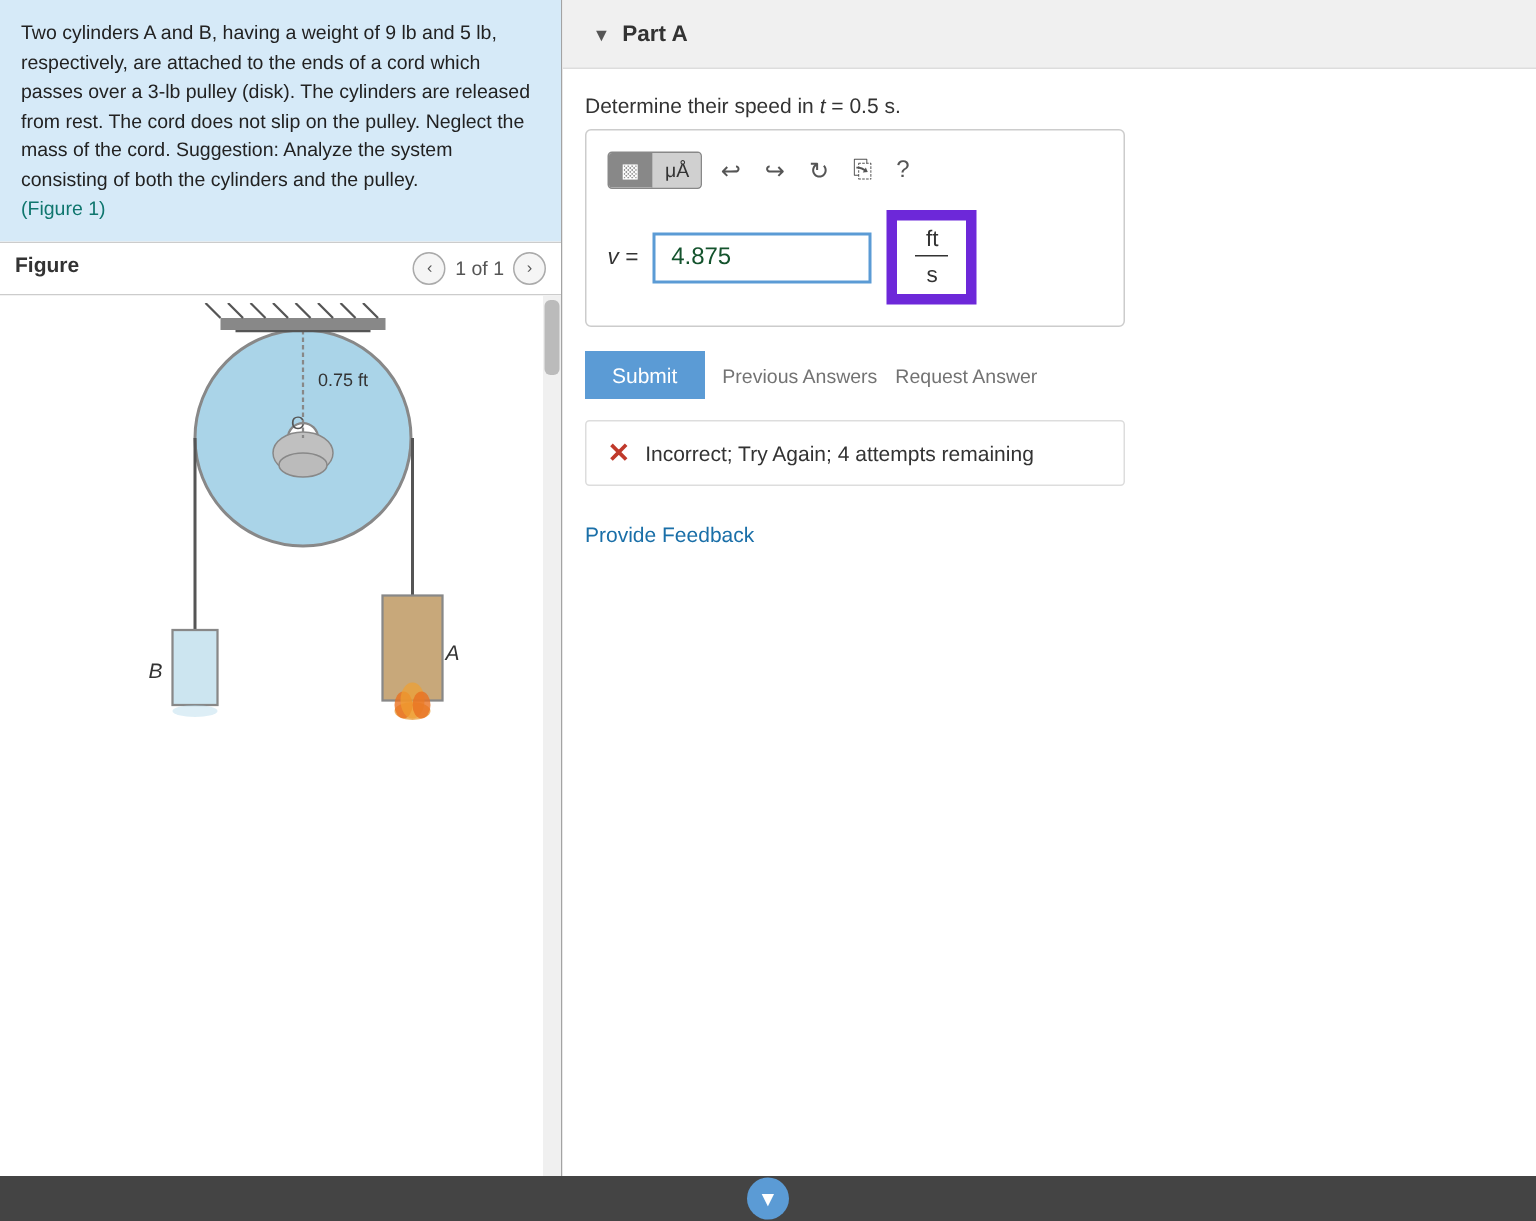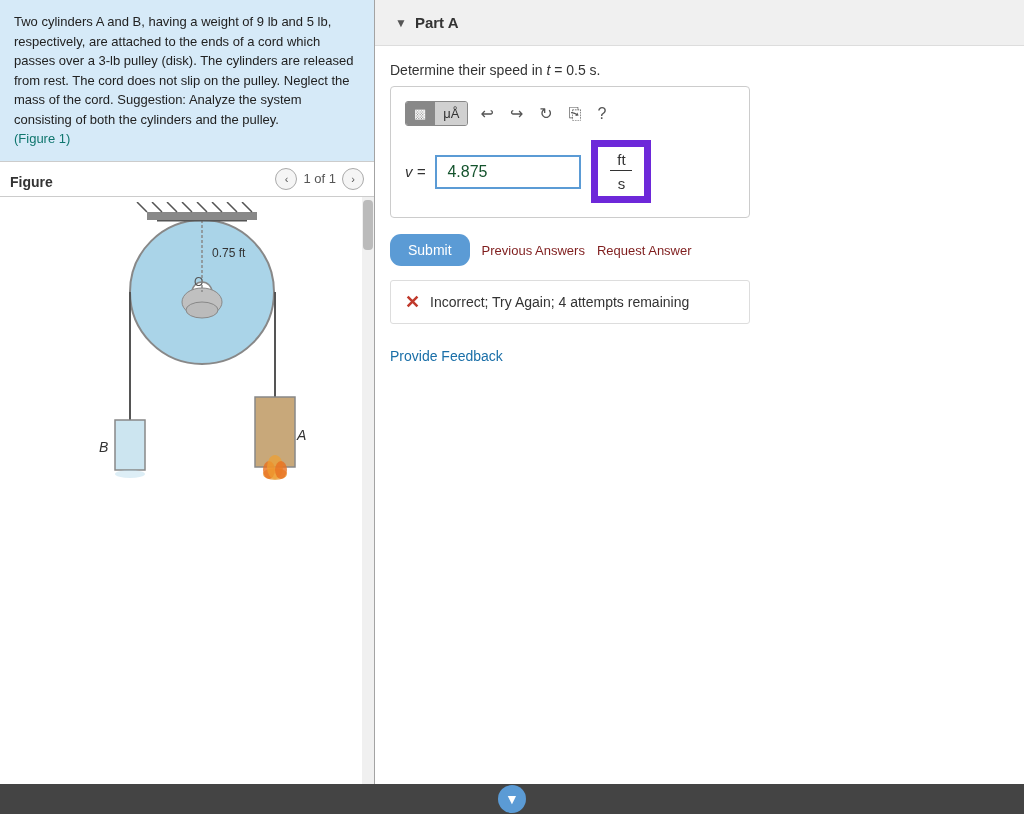--- a/index.html
+++ b/index.html
@@ -31,21 +31,21 @@
 
     .figure-section {
       flex: 1;
       display: flex;
       flex-direction: column;
       overflow: hidden;
     }
 
     .figure-header {
       display: flex;
-      align-items: flex-end;
+      align-items: flex-start;
       justify-content: space-between;
       padding: 6px 10px;
       border-top: 1px solid #ccc;
       border-bottom: 1px solid #ccc;
       background: #fff;
     }
 
     .figure-title {
       font-weight: bold;
       font-size: 14px;
@@ -239,26 +239,26 @@
       gap: 12px;
       margin-bottom: 14px;
     }
 
     .submit-btn {
       background: #5b9bd5;
       color: white;
       border: none;
       padding: 8px 18px;
       font-size: 14px;
-      border-radius: 11px;
+      border-radius: 0;
       cursor: pointer;
     }
 
     .prev-answers-link, .request-answer-link {
-      color: #7f1d1d;
+      color: #737373;
       text-decoration: none;
       font-size: 13px;
       cursor: pointer;
       background: none;
       border: none;
     }
 
     
     .error-box {
       border: 1px solid #ddd;

